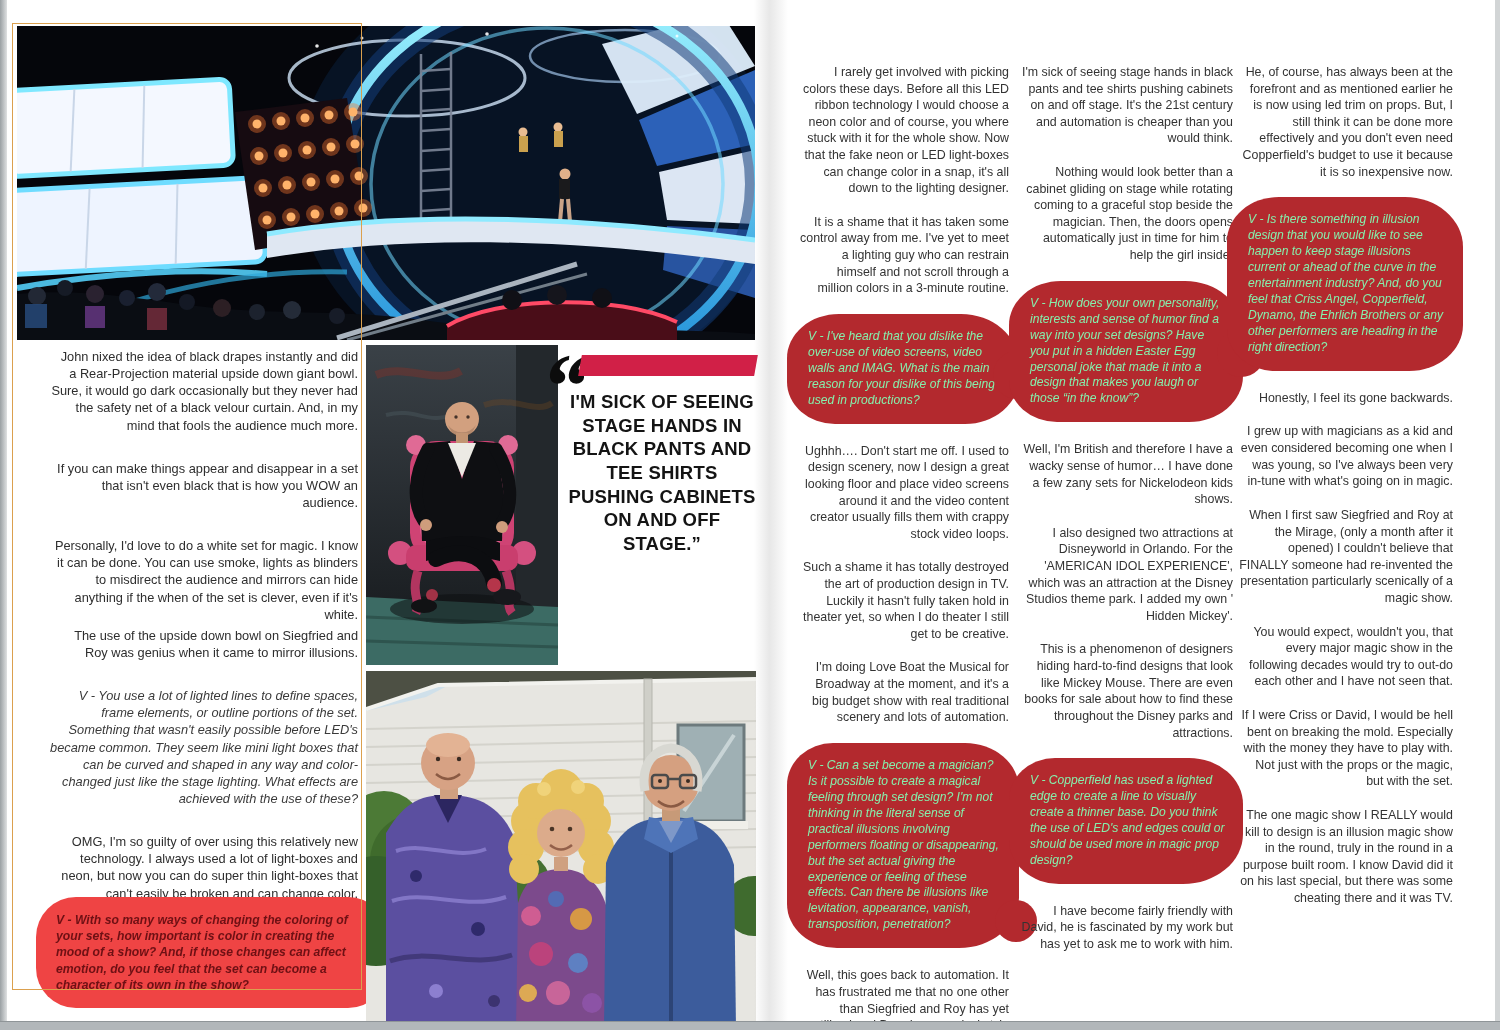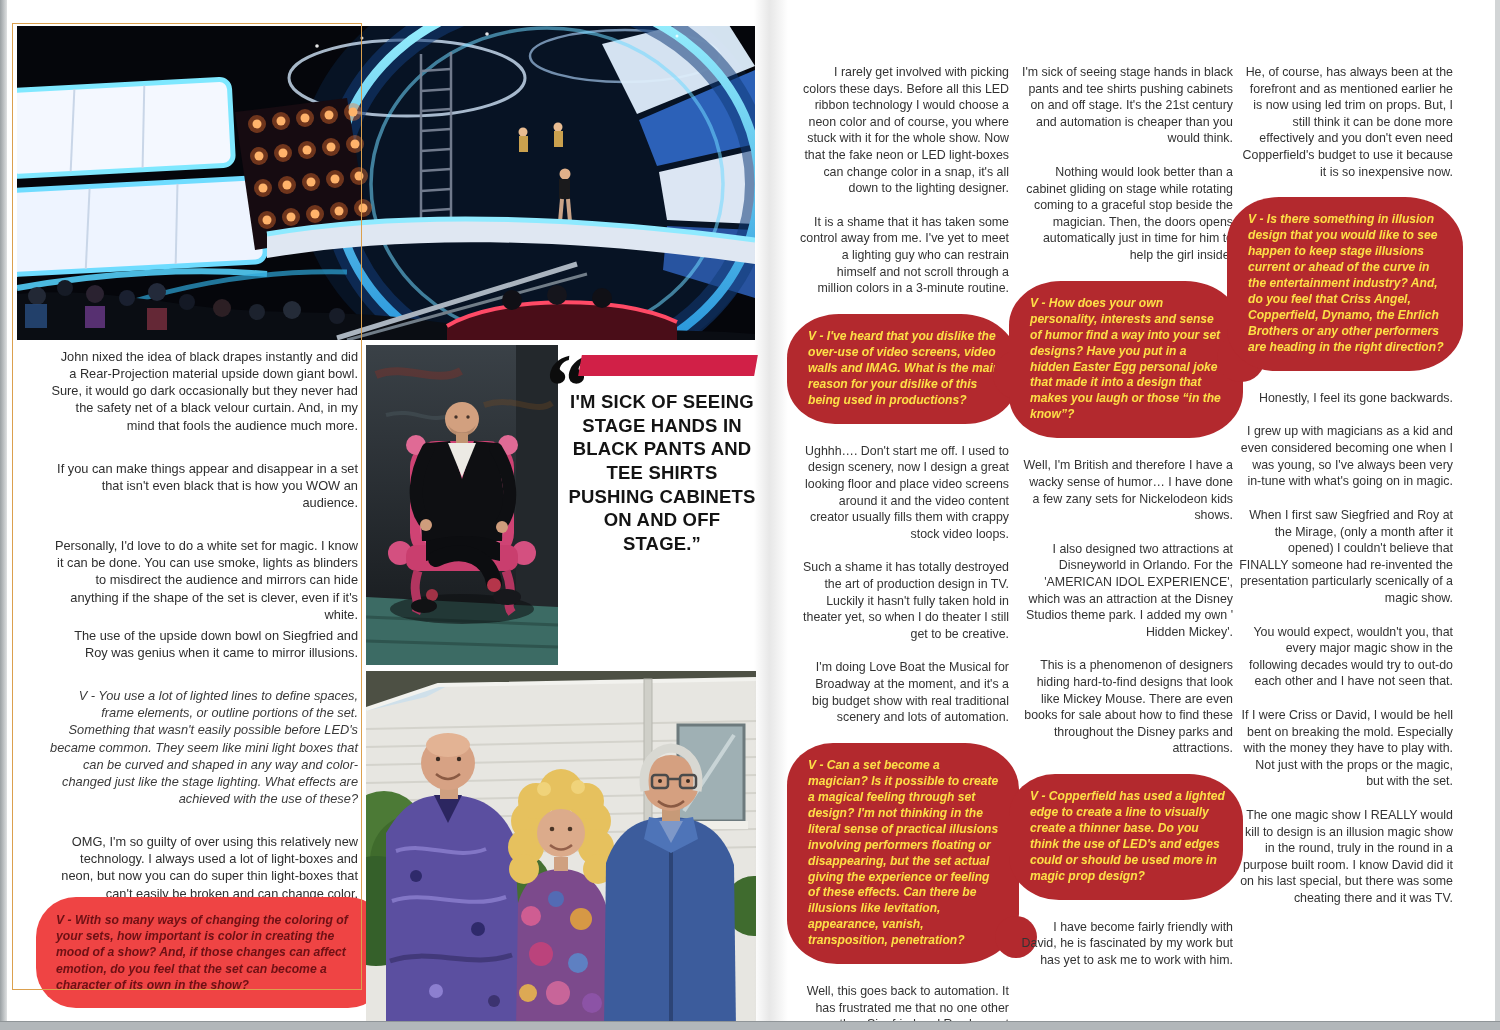--- a/index.html
+++ b/index.html
@@ -22,21 +22,21 @@
   .chair{left:366px;top:345px;width:192px;height:320px;}
   .group{left:366px;top:671px;width:390px;height:359px;}
   
   .col{position:absolute;z-index:2;font-size:12.4px;line-height:1.34;color:#333;}
   .col p{margin:0 0 17px 0;text-align:right;}
   .lp-col{left:50px;top:348px;width:308px;font-size:12.8px;color:#2e2e2e;}
   .lp-col p{margin:0 0 26px 0;}
   .lp-col p.tight{margin-bottom:4px;}
   .q-inline{font-style:italic;font-weight:normal;color:#3a3a3a;}
   
-  .bubble{position:relative;background:#b3292e;color:#fde047;font-weight:bold;font-style:italic;
+  .bubble{position:relative;background:#b3292e;color:#86efac;font-weight:normal;font-style:italic;
           font-size:12.1px;line-height:1.32;padding:15px 17px 15px 21px;margin:3px -10px 19px -12px;
           border-radius:52px 58px 54px 48px / 44px 50px 46px 42px;}
   .bubble.r2{border-radius:46px 54px 60px 50px / 42px 46px 50px 44px;}
   .tail-r::after{content:"";position:absolute;right:-22px;top:34%;width:48px;height:48px;
                  background:#b3292e;border-radius:50%;}
   .tail-br::after{content:"";position:absolute;right:-18px;bottom:6px;width:42px;height:42px;
                   background:#b3292e;border-radius:50%;}
   .redbox{position:absolute;left:36px;top:897px;width:312px;z-index:2;background:#ef4444;color:#6e1014;
           font-weight:bold;font-style:italic;font-size:12.2px;line-height:1.33;
           padding:15px 20px;border-radius:40px;}
@@ -190,21 +190,21 @@
       <circle cx="300" cy="20" r="1.8" fill="#ffffff" opacity=".9"></circle>
         <circle cx="345" cy="12" r="1.5" fill="#ffffff" opacity=".8"></circle>
       <circle cx="470" cy="8" r="1.8" fill="#ffffff" opacity=".9"></circle>
         <circle cx="660" cy="10" r="1.5" fill="#ffffff" opacity=".8"></circle>
     </svg>
   </div>
 
   <div class="col lp-col">
     <p>John nixed the idea of black drapes instantly and did a Rear-Projection material upside down giant bowl. Sure, it would go dark occasionally but they never had the safety net of a black velour curtain.  And, in my mind that fools the audience much more.</p>
     <p>If you can make things appear and disappear in a set that isn't even black that is how you WOW an audience.</p>
-    <p class="tight">Personally, I'd love to do a white set for magic. I know it can be done.  You can use smoke, lights as blinders to misdirect the audience and mirrors can hide anything if the shape of the set is clever, even if it's white.</p>
+    <p class="tight">Personally, I'd love to do a white set for magic. I know it can be done.  You can use smoke, lights as blinders to misdirect the audience and mirrors can hide anything if the when of the set is clever, even if it's white.</p>
     <p>The use of the upside down bowl on Siegfried and Roy was genius when it came to mirror illusions.</p>
     <p class="q-inline">V - You use a lot of lighted lines to define spaces, frame elements, or outline portions of the set.  Something that wasn't easily possible before LED's became common.  They seem like mini light boxes that can be curved and shaped in any way and color-changed just like the stage lighting.  What effects are achieved with the use of these?</p>
     <p class="tight">OMG, I'm so guilty of over using this relatively new technology. I always used a lot of light-boxes and neon, but now you can do super thin light-boxes that can't easily be broken and can change color.</p>
     <p>From a magic perspective this hasn't been fully explored on props yet. A one-inch line of light on the front of a box can really blur the audiences' eyes into thinking the box is smaller. Then, on a cue the light can bump up to 100% brightness just as the girl jumps out.</p>
   </div>
 
   <div class="redbox">V - With so many ways of changing the coloring of your sets, how important is color in creating the mood of a show?  And, if those changes can affect emotion, do you feel that the set can become a character of its own in the show?</div>
 
   <div class="photo chair">
     <svg viewBox="0 0 192 320" preserveAspectRatio="none">

